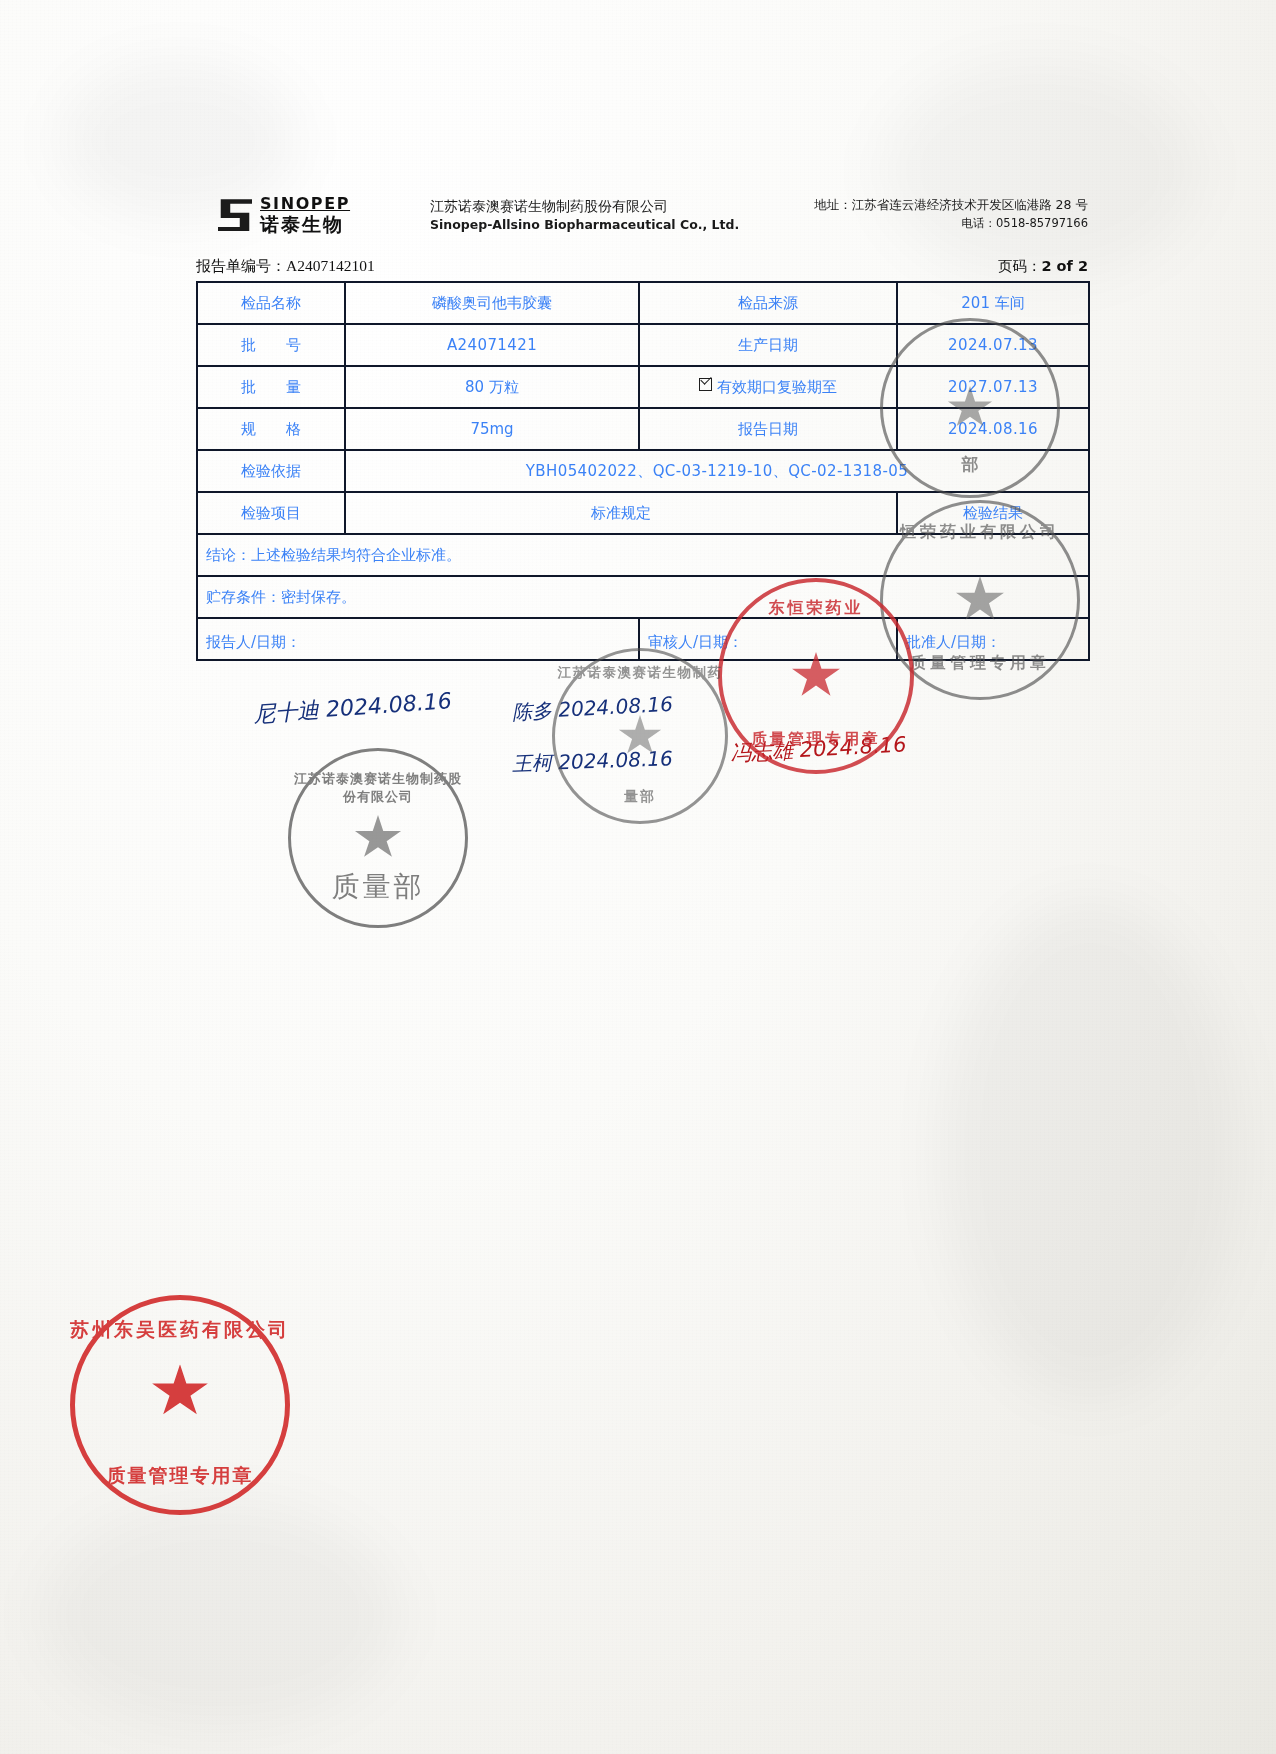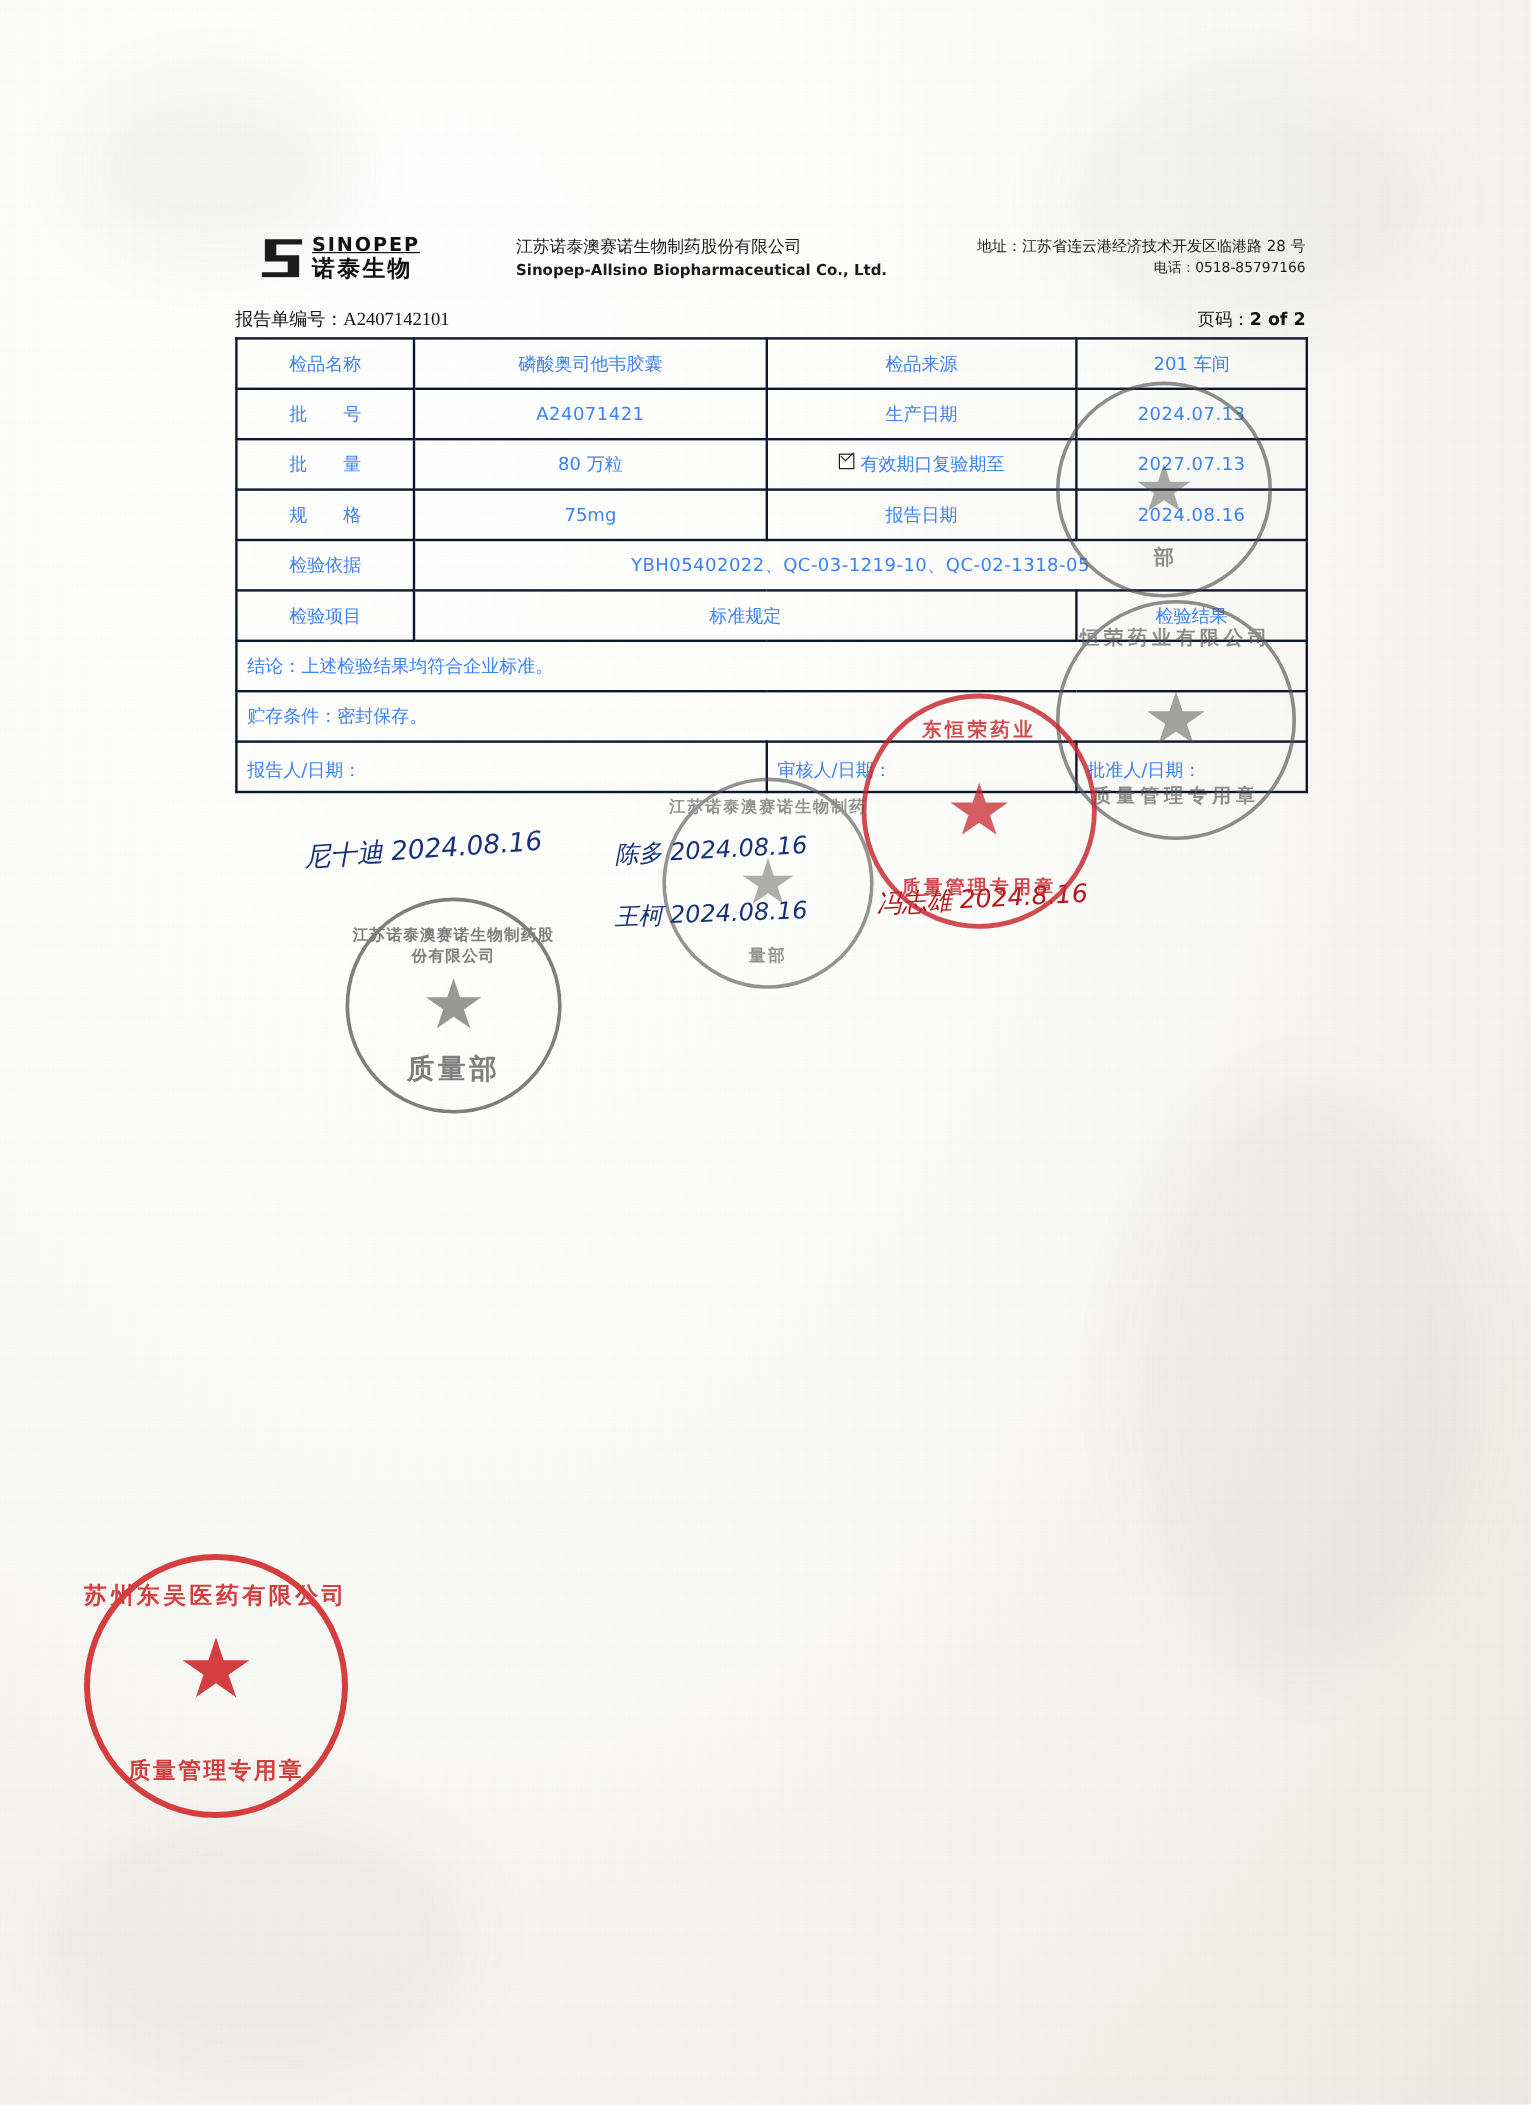--- a/index.html
+++ b/index.html
@@ -325,21 +325,21 @@
     <div class="ring" style="border-width:3px; border-color:#4f4f4f;"></div>
     <div class="star" style="width:44px;height:42px;background:#4f4f4f;opacity:.75;"></div>
     <div class="stamp-text-top" style="top:16px; font-size:13.5px; letter-spacing:1.5px; color:#4f4f4f;">江苏诺泰澳赛诺生物制药</div>
     <div class="stamp-text-bottom" style="bottom:18px; font-size:14px; letter-spacing:2px; color:#4f4f4f;">量部</div>
   </div>
 
   <div class="stamp stamp-gray" id="stamp-bottom-left" style="left:288px; top:748px; width:180px; height:180px; opacity:.7;">
     <div class="ring" style="border-width:3.2px; border-color:#4a4a4a;"></div>
     <div class="star" style="width:48px;height:46px;background:#4a4a4a;opacity:.8;"></div>
     <div class="stamp-text-top" style="top:22px; font-size:13px; letter-spacing:1px; color:#4a4a4a;">江苏诺泰澳赛诺生物制药股份有限公司</div>
-    <div class="stamp-text-bottom" style="bottom:22px; font-size:23px; letter-spacing:3px; font-weight:700; color:#4a4a4a;">质量部</div>
+    <div class="stamp-text-bottom" style="bottom:22px; font-size:28px; letter-spacing:3px; font-weight:400; color:#4a4a4a;">质量部</div>
   </div>
 
   <div class="stamp stamp-red" id="stamp-suzhou-dongwu" style="opacity:.9;">
     <div class="ring" style="border-width:5px; border-color:#d22b2b;"></div>
     <div class="star" style="width:58px;height:55px;background:#d22b2b;top:44%;"></div>
     <div class="stamp-text-top" style="top:22px; font-size:19px; letter-spacing:3px; color:#d22b2b; font-weight:700;">苏州东吴医药有限公司</div>
     <div class="stamp-text-bottom" style="bottom:26px; font-size:19px; letter-spacing:2px; color:#d22b2b; font-weight:700;">质量管理专用章</div>
   </div>
 
 </div>

